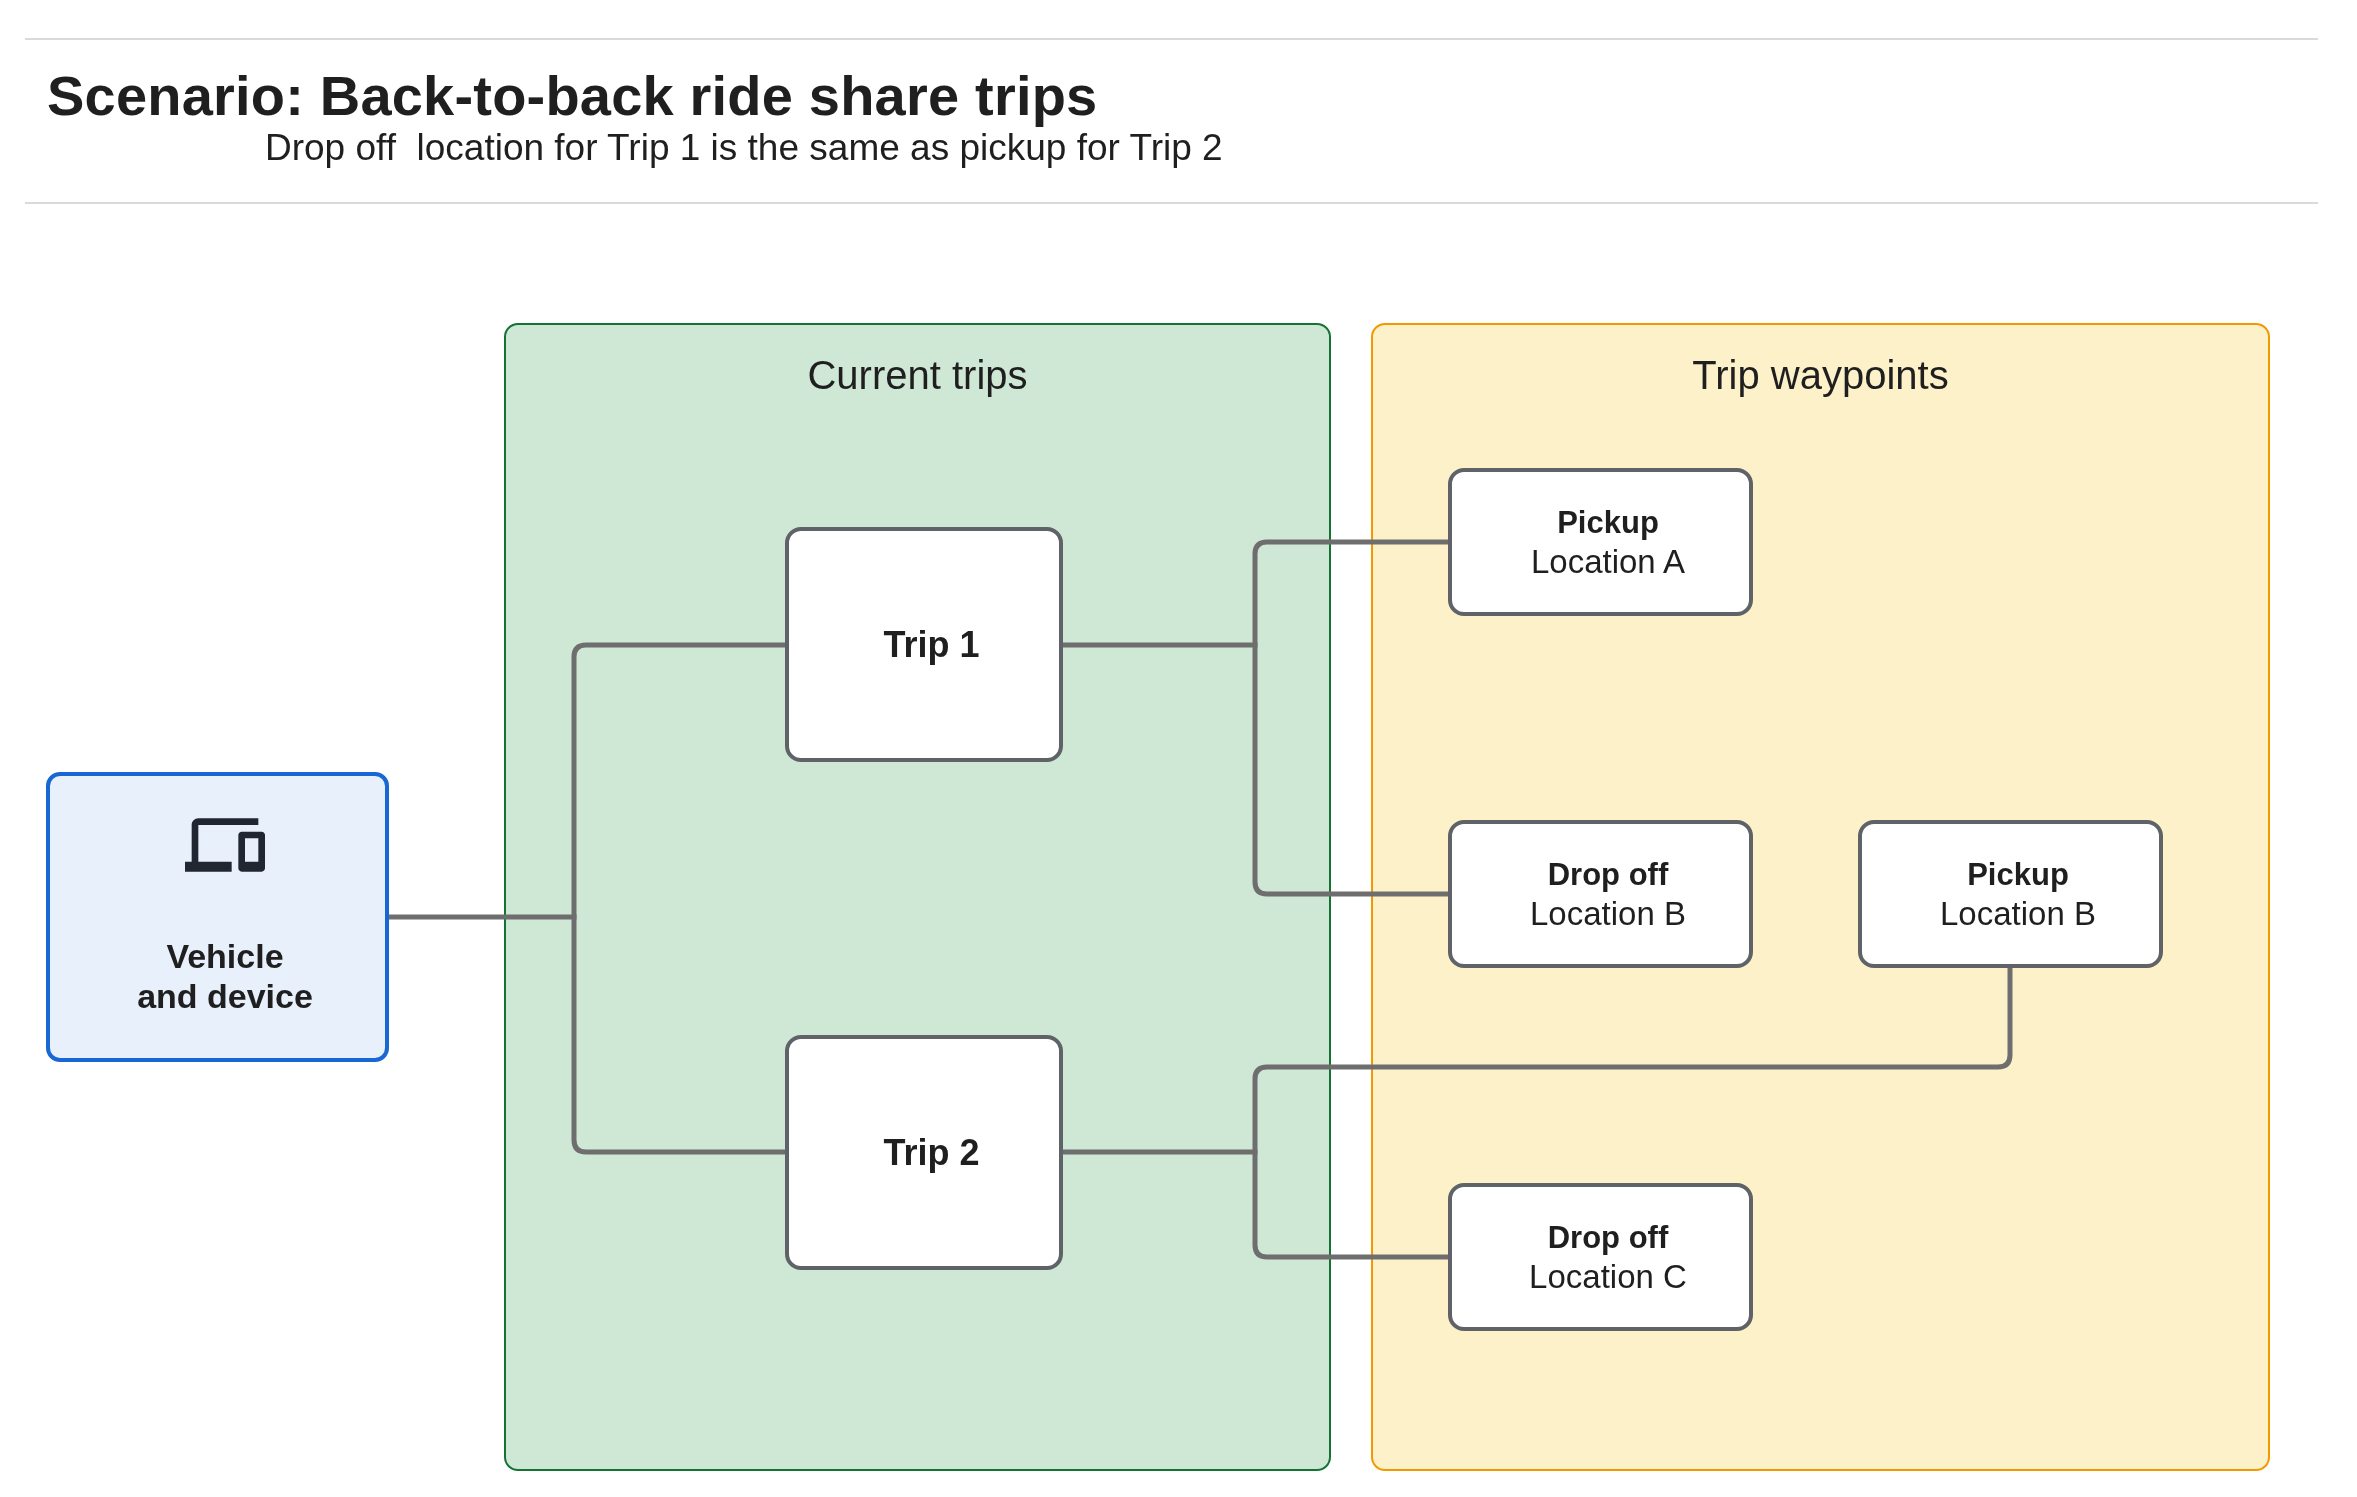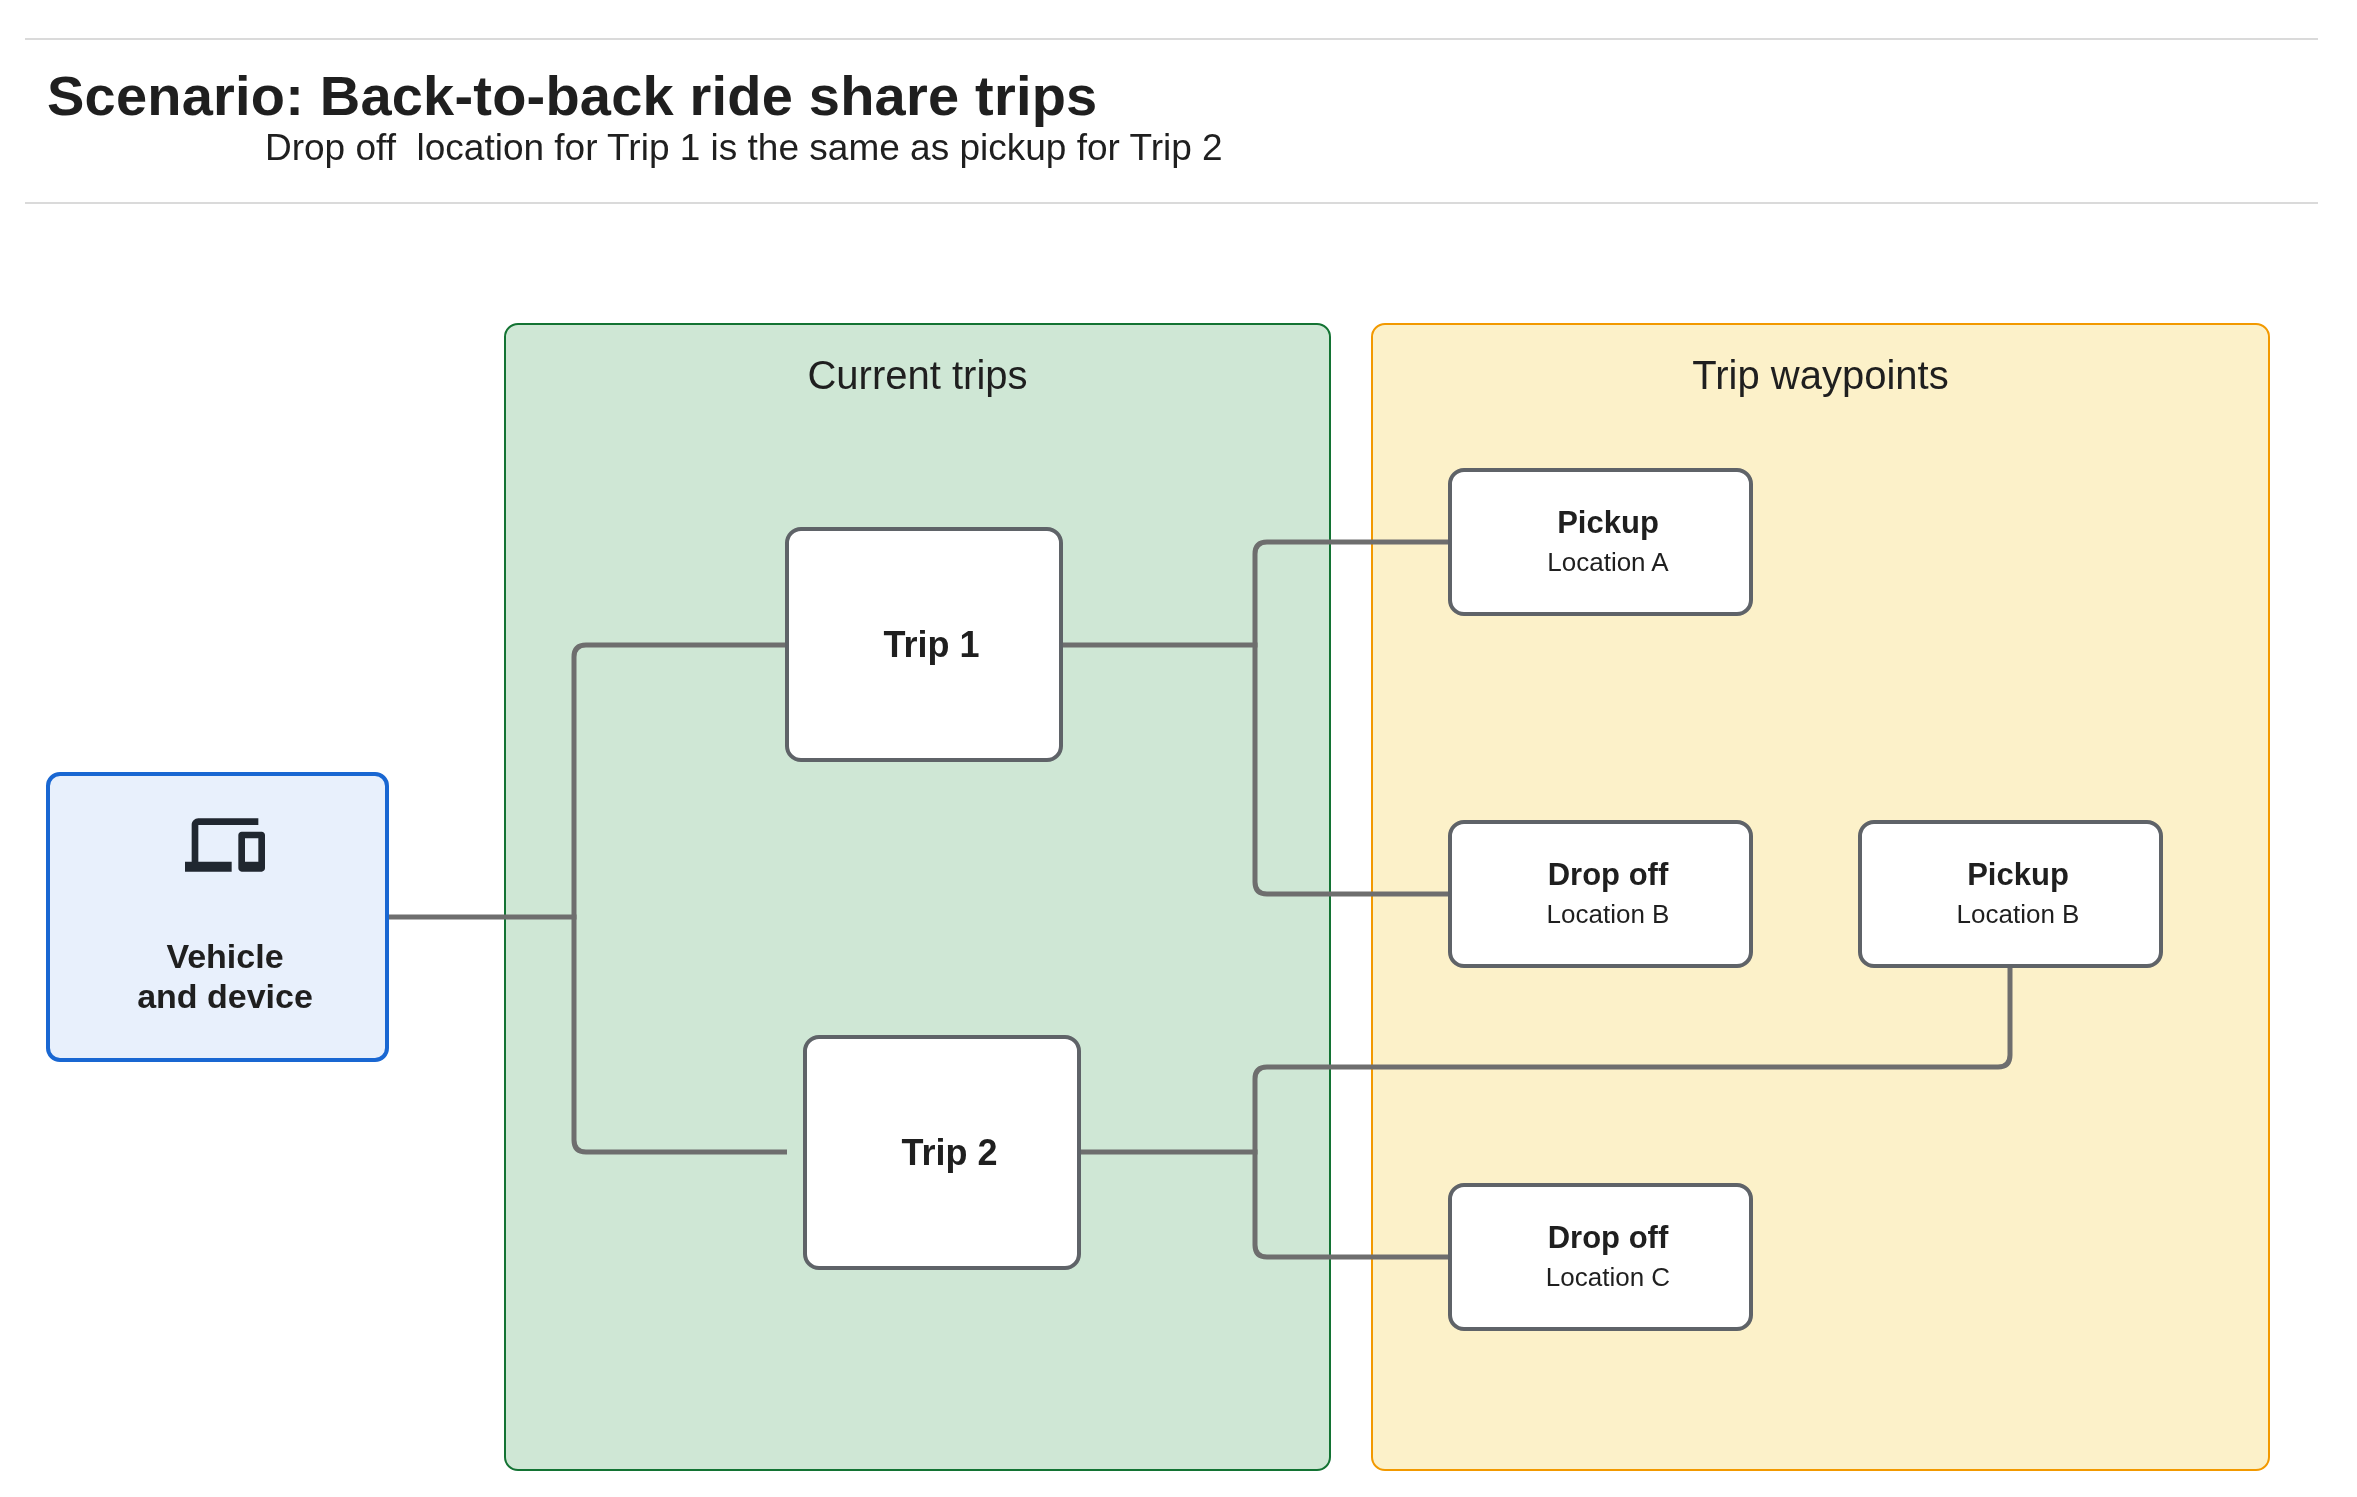--- a/index.html
+++ b/index.html
@@ -33,30 +33,30 @@
 
   .node{position:absolute;z-index:3;background:var(--node-bg);border:4px solid var(--node-border);border-radius:16px;
         display:flex;flex-direction:column;align-items:center;justify-content:center;text-align:center;padding-left:15px;}
   .node-vehicle{left:46px;top:772px;width:343px;height:290px;background:var(--vehicle-bg);
         border:4px solid var(--vehicle-border);border-radius:14px;gap:64px;}
   .vehicle-label{font-size:34px;font-weight:bold;line-height:40px;}
   .devices-svg{display:block;fill:var(--icon);}
 
   .node-trip{width:278px;height:235px;}
   .node-trip1{left:785px;top:527px;align-items:center;}
-  .node-trip2{left:803px;top:1035px;}
+  .node-trip2{left:785px;top:1035px;}
   .trip-label{font-size:36px;font-weight:bold;}
 
   .node-waypoint{width:305px;height:148px;gap:6px;}
   .node-pickup-a{left:1448px;top:468px;}
   .node-dropoff-b{left:1448px;top:820px;}
   .node-pickup-b{left:1858px;top:820px;}
   .node-dropoff-c{left:1448px;top:1183px;}
   .wp-title{font-size:31px;font-weight:bold;line-height:34px;}
-  .wp-subtitle{font-size:26px;line-height:32px;}
+  .wp-subtitle{font-size:33px;line-height:32px;}
 </style>
 </head>
 <body>
 
 <div class="canvas">
 
   <div class="hairline top"></div>
   <div class="doc-title">Scenario: Back-to-back ride share trips</div>
   <div class="doc-subtitle">Drop off  location for Trip 1 is the same as pickup for Trip 2</div>
   <div class="hairline bottom"></div>

